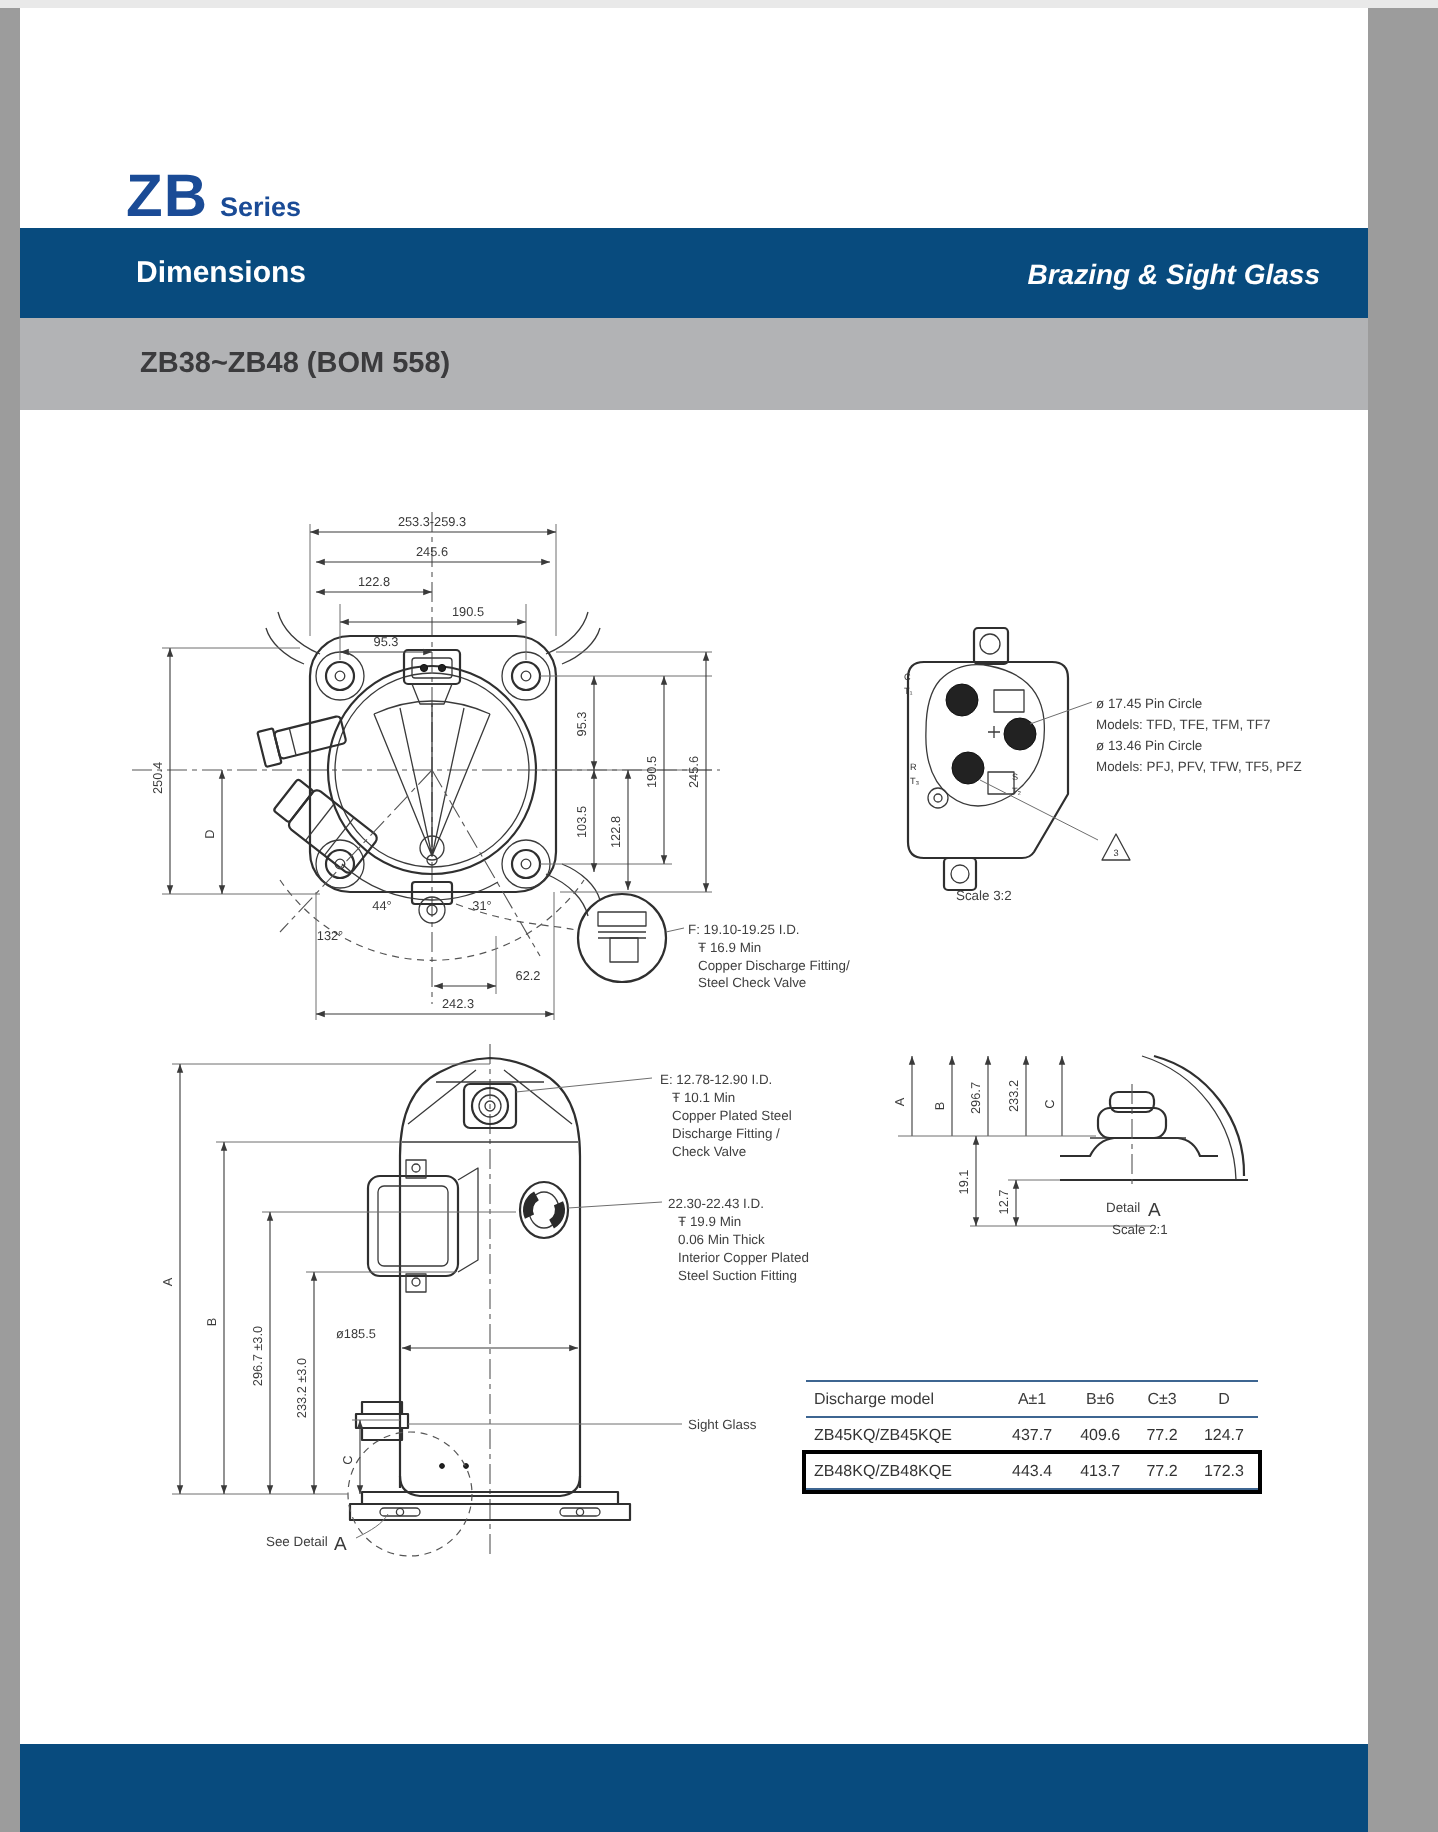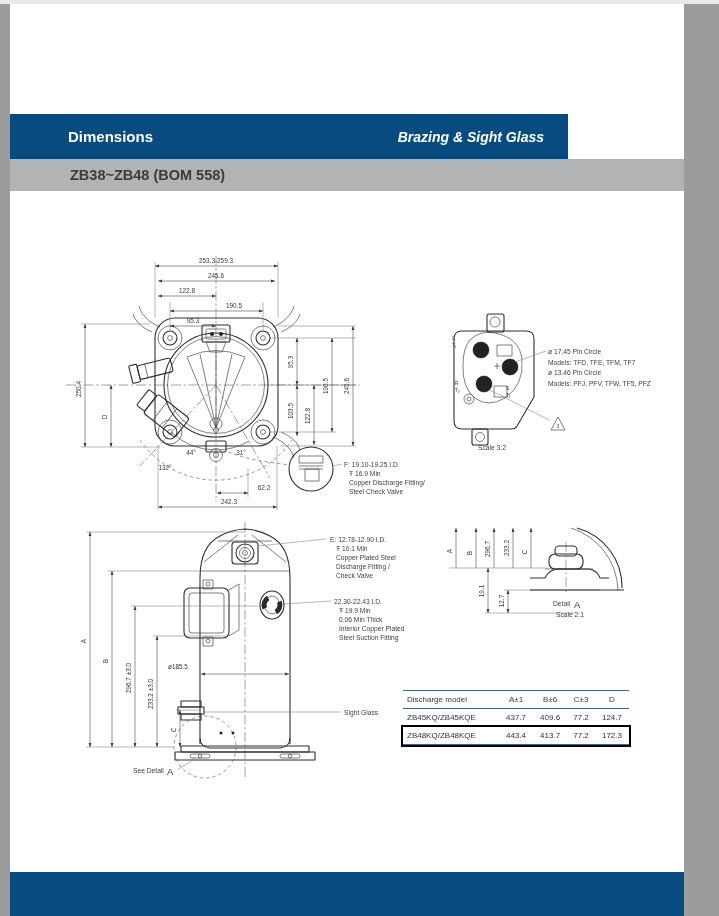--- a/index.html
+++ b/index.html
@@ -7,25 +7,25 @@
     --margin-gray:#9c9c9c; --table-line:#3d6591; --highlight-border:#000;
   }
   *{margin:0;padding:0;box-sizing:border-box;}
   html,body{width:719px;height:916px;overflow:hidden;}
   body{background:var(--margin-gray);position:relative;font-family:"Liberation Sans",sans-serif;}
   .top-strip{position:absolute;left:0;top:0;width:719px;height:4px;background:#e9e9e9;}
   .page{position:absolute;left:10px;top:4px;width:674px;height:912px;background:#ffffff;}
   .series-title{position:absolute;left:53px;top:78px;color:var(--title-blue);white-space:nowrap;}
   .series-title .zb{font-size:30px;font-weight:bold;letter-spacing:.5px;}
   .series-title .ser{font-size:13.5px;font-weight:bold;margin-left:6px;}
-  .section-bar{position:absolute;left:0;top:110px;width:558px;height:45px;background:var(--navy-bar);
+  .section-bar{position:absolute;left:0;top:110px;width:674px;height:45px;background:var(--navy-bar);
     display:flex;align-items:center;justify-content:space-between;padding:0 24px 0 58px;color:#fff;}
   .section-bar .left{font-size:15px;font-weight:bold;}
   .section-bar .right{font-size:14px;font-weight:600;font-style:italic;}
-  .model-bar{position:absolute;left:0;top:155px;width:674px;height:32px;background:var(--gray-bar);
+  .model-bar{position:absolute;left:0;top:155px;width:674px;height:46px;background:var(--gray-bar);
     display:flex;align-items:center;padding-left:60px;}
   .model-bar span{font-size:14.5px;font-weight:bold;color:#3b3b3d;}
   svg.drawing{position:absolute;left:0;top:0;width:674px;height:912px;font-family:"Liberation Sans",sans-serif;}
   .o{fill:none;stroke:#2f2f2f;stroke-width:1.1;stroke-linejoin:round;}
   .i{fill:none;stroke:#3a3a3a;stroke-width:.65;stroke-linejoin:round;}
   .x{fill:none;stroke:#6e6e6e;stroke-width:.5;}
   .cl{fill:none;stroke:#555;stroke-width:.55;stroke-dasharray:10 2.5 2.5 2.5;}
   .dsh{fill:none;stroke:#555;stroke-width:.6;stroke-dasharray:3.5 2.8;}
   .dim{stroke:#3a3a3a;stroke-width:.55;marker-start:url(#as);marker-end:url(#ae);}
   .dima{stroke:#3a3a3a;stroke-width:.55;marker-end:url(#ae);}
@@ -323,20 +323,23 @@
       <line class="i" x1="545" y1="569" x2="593" y2="569"></line>
       <rect class="o" x="549" y="554" width="34" height="15" rx="6"></rect>
       <rect class="o" x="555" y="546" width="22" height="10" rx="4"></rect>
       <line class="cl" x1="566" y1="542" x2="566" y2="592"></line>
       <text class="nt" x="553" y="606">Detail</text>
       <text class="bigA" x="574" y="608">A</text>
       <text class="nt" x="556" y="617">Scale 2:1</text>
     </g>
   </svg>
 
+  <div class="series-title">
+    <span class="zb">ZB</span><span class="ser">Series</span>
+  </div>
   <div class="section-bar">
     <span class="left">Dimensions</span>
     <span class="right">Brazing &amp; Sight Glass</span>
   </div>
   <div class="model-bar">
     <span>ZB38~ZB48 (BOM 558)</span>
   </div>
 
   <div class="table-wrap">
     <table>

